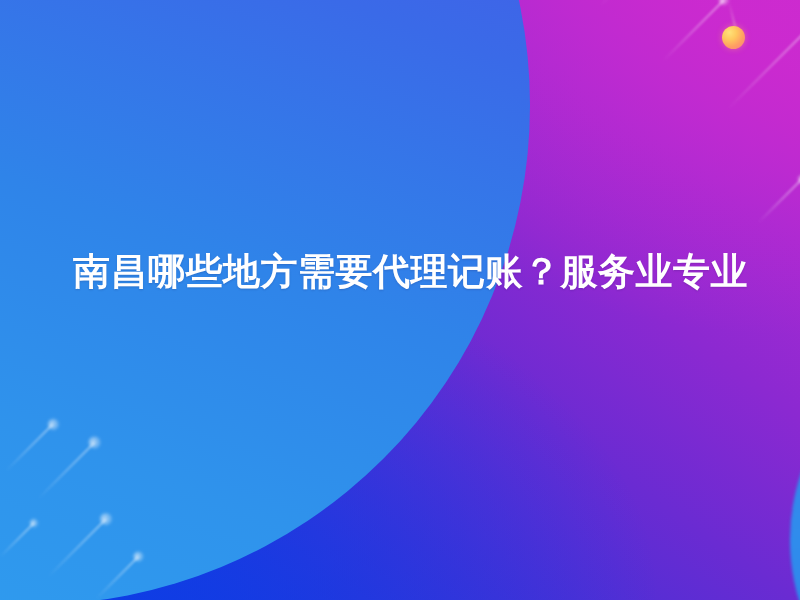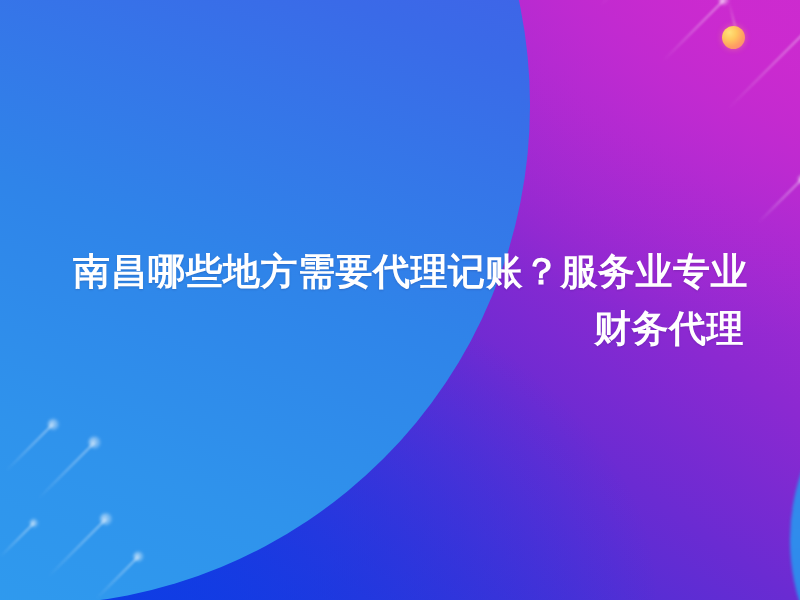--- a/index.html
+++ b/index.html
@@ -123,21 +123,21 @@
     transform-origin: 50% 100%;
   }
 
   
   .title-wrap {
     position: absolute;
     left: 17px;
     right: 0;
     top: 243px;
     padding: 0 56px;
-    text-align: right;
+    text-align: center;
   }
   .title-line {
     display: block;
     color: #ffffff;
     font-family: "Liberation Sans", "DejaVu Sans", sans-serif;
     font-size: 37px;
     font-weight: bold;
     line-height: 57px;
     letter-spacing: 0.5px;
     white-space: nowrap;
@@ -193,16 +193,15 @@
         <div class="tail" style="width: 48px;"></div>
         <div class="head" style="width: 8px; height: 8px; left: 44px; margin-top: -4px;"></div>
       </div>
     </div>
 
   <div class="orange-trail"></div>
   <div class="orange-dot"></div>
 
   <div class="title-wrap">
     <span class="title-line">南昌哪些地方需要代理记账？服务业专业</span>
-    <span class="title-line">财务代理</span>
   </div>
 
 </div>
 
 </body></html>

